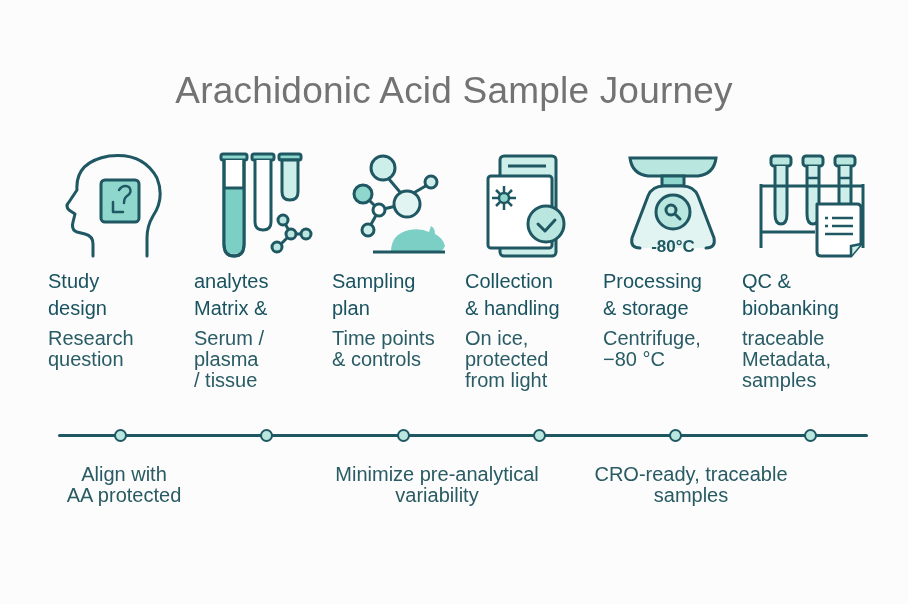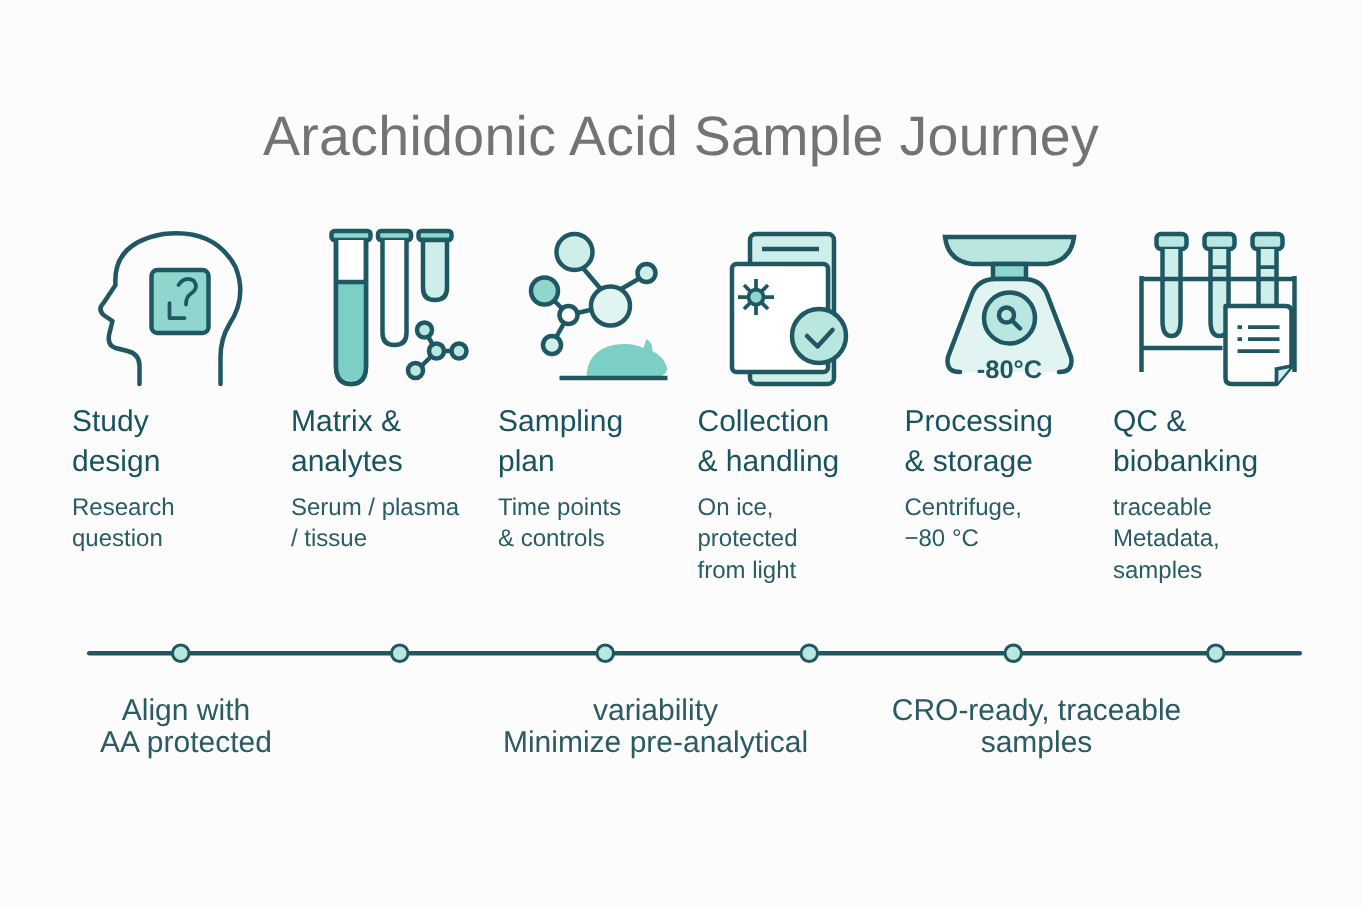--- a/index.html
+++ b/index.html
@@ -17,21 +17,21 @@
     }
     .step {
       position: absolute; top: 148px; width: 140px;
       margin-left: -70px; text-align: left;
     }
     .step svg { display: block; margin: 0 auto; width: 110px; height: 112px; }
     .step-title {
       margin-top: 8px; font-size: 20px; line-height: 27px; color: #1a5360;
     }
     .step-sub {
-      margin-top: 6px; font-size: 16px; line-height: 21px; color: #2a5c66;
+      margin-top: 6px; font-size: 20px; line-height: 21px; color: #2a5c66;
     }
     .timeline {
       position: absolute; left: 58px; top: 434px; width: 810px; height: 3px;
       background: #1f5863; border-radius: 2px;
     }
     .node {
       position: absolute; top: 429px; width: 9px; height: 9px;
       margin-left: -7px; border-radius: 50%;
       border: 2.5px solid #1f5863; background: #b9e6df;
     }
@@ -80,22 +80,22 @@
       <line x1="82" y1="86" x2="70" y2="98"></line>
     </g>
     <g fill="#b9e6df" stroke="#1f5863" stroke-width="3">
       <circle cx="74" cy="72" r="5"></circle>
       <circle cx="82" cy="86" r="5"></circle>
       <circle cx="97" cy="86" r="5"></circle>
       <circle cx="68" cy="99" r="5"></circle>
     </g>
   </svg>
   <div class="step-title">
+    <div>analytes</div>
     <div>Matrix &amp;</div>
-    <div>analytes</div>
   </div>
   <div class="step-sub">
     <div>Serum / plasma</div>
     <div>/ tissue</div>
   </div>
 </div>
 
 <div class="step" style="left:402px">
   <svg viewBox="0 0 110 112">
     <g stroke="#1f5863" stroke-width="3">
@@ -213,19 +213,19 @@
 <div class="node" style="left:404px"></div>
 <div class="node" style="left:540px"></div>
 <div class="node" style="left:676px"></div>
 <div class="node" style="left:811px"></div>
 
 <div class="note" style="left:124px">
   <div>Align with</div>
   <div>AA protected</div>
 </div>
 <div class="note" style="left:437px">
+  <div>Minimize pre-analytical</div>
   <div>variability</div>
-  <div>Minimize pre-analytical</div>
 </div>
 <div class="note" style="left:691px">
   <div>CRO-ready, traceable</div>
   <div>samples</div>
 </div>
 
 </body></html>

